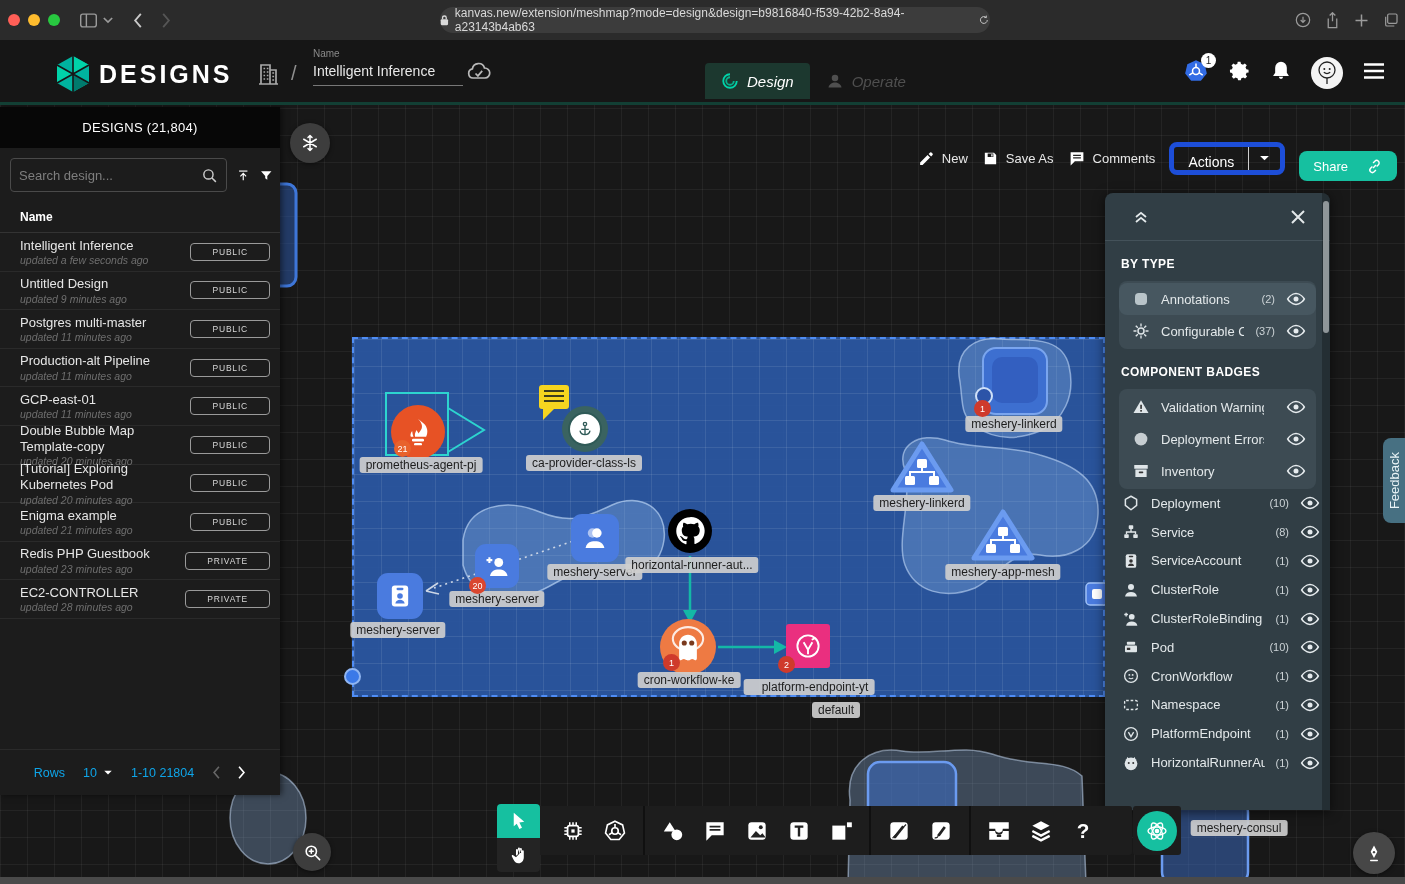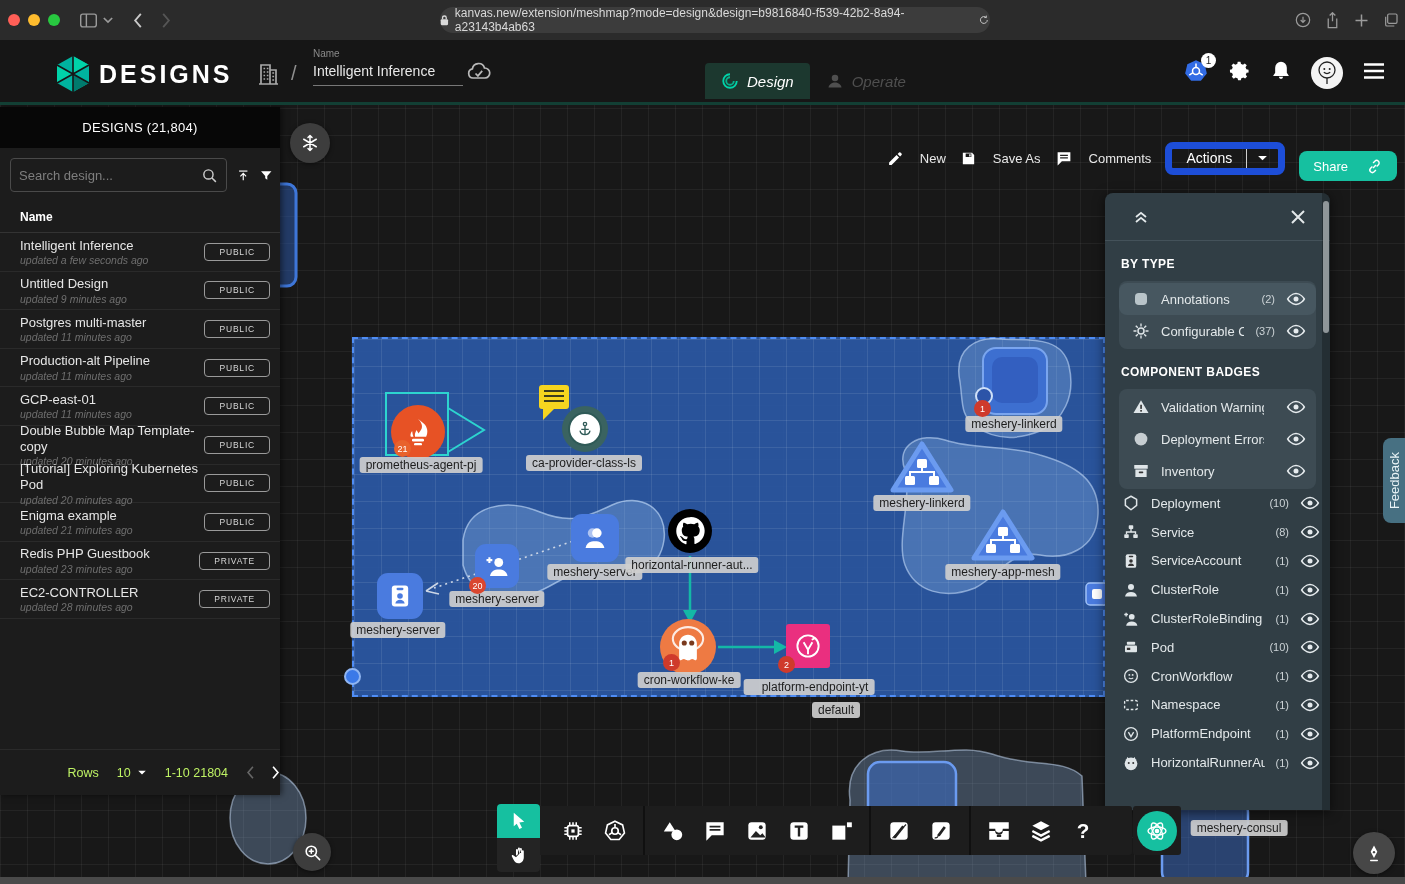--- a/index.html
+++ b/index.html
@@ -37,40 +37,40 @@
   #overlay-svg { position:absolute; left:0; top:0; z-index:3; }
   .node { position:absolute; transform:translate(-50%,-50%); z-index:5; }
   .nlabel { position:absolute; transform:translate(-50%,-50%); background:rgba(206,206,206,.92); color:#1d1d1d; font-size:12px; padding:1px 6px; border-radius:3px; white-space:nowrap; z-index:6; }
   .badge { position:absolute; width:17px; height:17px; border-radius:50%; color:#fff; font-size:9px; display:flex; align-items:center; justify-content:center; z-index:7; }
   .bluebox { background:#4a7bdf; border-radius:11px; display:flex; align-items:center; justify-content:center; }
   .float-btn { position:absolute; border-radius:50%; background:#3d3d3d; display:flex; align-items:center; justify-content:center; z-index:8; box-shadow:0 1px 4px rgba(0,0,0,.5); }
   #bottom-strip { position:absolute; left:0; top:877px; width:1405px; height:7px; background:#4a4a4a; z-index:9; }
 
   
   #action-bar { position:absolute; right:8px; top:135px; display:flex; align-items:center; gap:14px; z-index:20; }
-  .act-btn { display:flex; align-items:center; gap:16px; color:#e8e8e8; font-size:13px; cursor:pointer;text-align:right; }
-  #actions-btn { display:flex; align-items:center; border:7px solid #1d4ed8; border-radius:8px; color:#fff; font-size:14px; height:33px; }
+  .act-btn { display:flex; align-items:center; gap:7px; color:#e8e8e8; font-size:13px; cursor:pointer;text-align:right; }
+  #actions-btn { display:flex; align-items:flex-end; border:5px solid #1d4ed8; border-radius:8px; color:#fff; font-size:14px; height:33px; }
   #actions-btn .seg1 { padding:0 14px; }
   #actions-btn .seg2 { padding:0 10px; border-left:1px solid #cfcfcf; height:100%; display:flex; align-items:center; }
   #share-btn { background:#16c0a0; border-radius:8px; height:30px; display:flex; align-items:center; gap:18px; padding:0 14px; color:#fff; font-size:13px;margin-top:16px; }
 
   
   #sidebar { position:absolute; left:0; top:107px; width:280px; height:688px; background:#1c1c1c; z-index:30; box-shadow:2px 0 6px rgba(0,0,0,.5); display:flex; flex-direction:column; }
   #sb-title { height:41px; background:#070707; color:#fff; font-size:13px; display:flex; align-items:center; justify-content:center; letter-spacing:.3px; }
   #sb-search-row { display:flex; align-items:center; padding:10px 8px 6px 10px; gap:10px; }
   #sb-search { flex:1; height:34px; border:1px solid #4a4a4a; border-radius:4px; display:flex; align-items:center; padding:0 8px; gap:6px; }
   #sb-search input { flex:1; background:transparent; border:none; outline:none; color:#bbb; font-size:13px; font-family:inherit; }
   #sb-search input::placeholder { color:#7e7e7e; }
   #sb-name-hdr { color:#fff; font-size:12px; font-weight:bold; padding:12px 0 8px 20px; border-bottom:1px solid #333; }
   #design-list { flex:1; overflow:hidden; }
   .drow { height:38.6px; display:flex; align-items:center; justify-content:space-between; padding:0 10px 0 20px; border-bottom:1px solid #2a2a2a; cursor:pointer; }
   .drow .dname { color:#e6e6e6; font-size:13px; line-height:1.25; }
   .drow .dupd { color:#6e6e6e; font-size:10.5px; font-style:italic; }
-  .vbadge { border:1px solid #9a9a9a; color:#d8d8d8; font-size:8.5px; letter-spacing:.8px; border-radius:4px; padding:3px 14px; flex:none; }
-  #sb-pagination { height:46px; display:flex; align-items:center; justify-content:flex-end; gap:18px; color:#bef264; font-size:12.5px; border-top:1px solid #2a2a2a; }
+  .vbadge { border:1px solid #9a9a9a; color:#d8d8d8; font-size:8.5px; letter-spacing:.8px; border-radius:4px; padding:3px 21px; flex:none; }
+  #sb-pagination { height:46px; display:flex; align-items:center; justify-content:center; gap:18px; color:#0ea5e9; font-size:12.5px; border-top:1px solid #2a2a2a; }
 
   
   #right-panel { position:absolute; left:1105px; top:193px; width:225px; height:617px; background:#313e45; border-radius:8px 8px 0 0; z-index:40; box-shadow:0 2px 12px rgba(0,0,0,.6); overflow:hidden; }
   #rp-scroll-track { position:absolute; right:0; top:0; width:8px; height:617px; background:rgba(0,0,0,.25); }
   #rp-scroll-thumb { position:absolute; right:1px; top:8px; width:6px; height:132px; background:#8f9699; border-radius:3px; }
   #rp-header { height:48px; display:flex; align-items:center; justify-content:space-between; padding:0 24px 0 26px; border-bottom:1px solid #44525a; }
   .rp-section-title { color:#fff; font-size:12px; font-weight:bold; letter-spacing:.4px; padding:16px 16px 10px 16px; }
   .rp-card { background:#3d4b53; border-radius:8px; margin:0 14px; padding:2px 0; }
   .prow { display:flex; align-items:center; height:32px; padding:0 10px 0 12px; gap:11px; }
   .prow.hl { background:#475760; border-radius:8px; }

